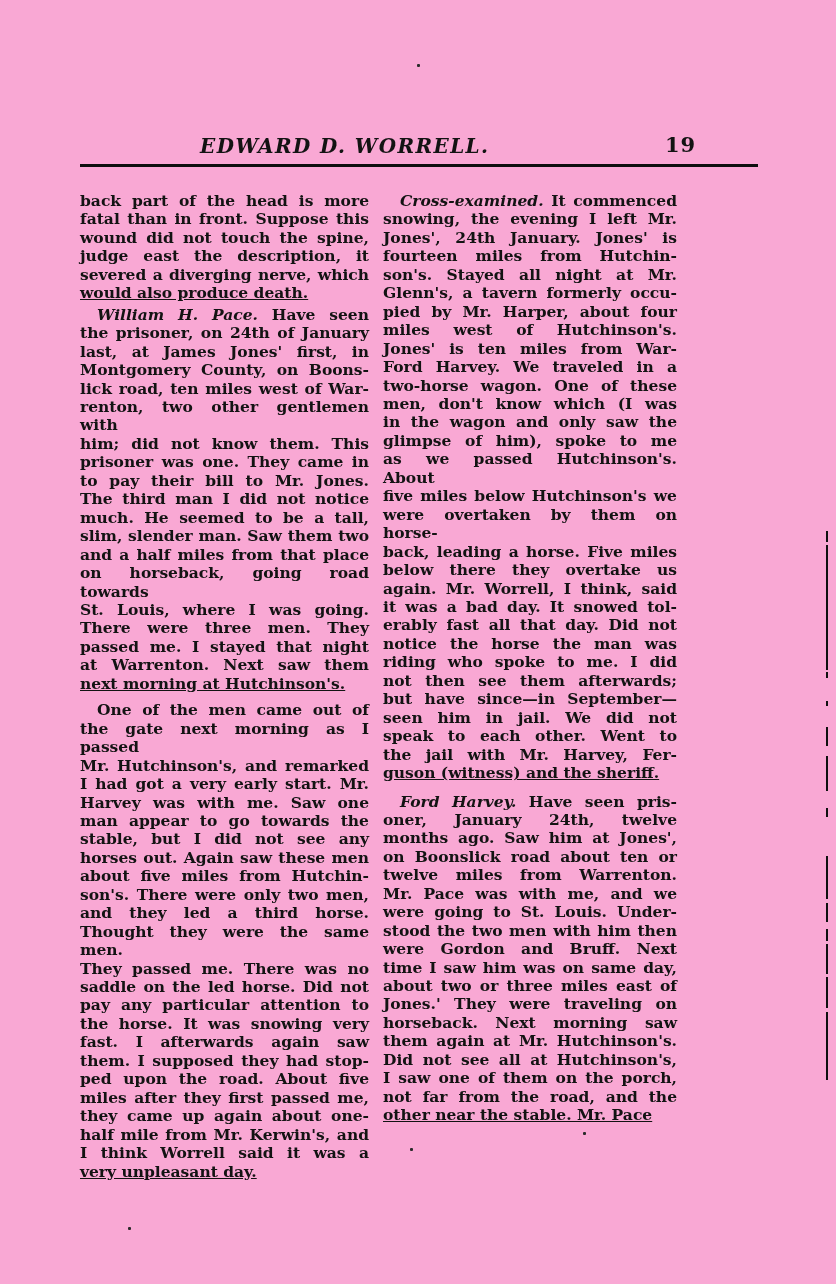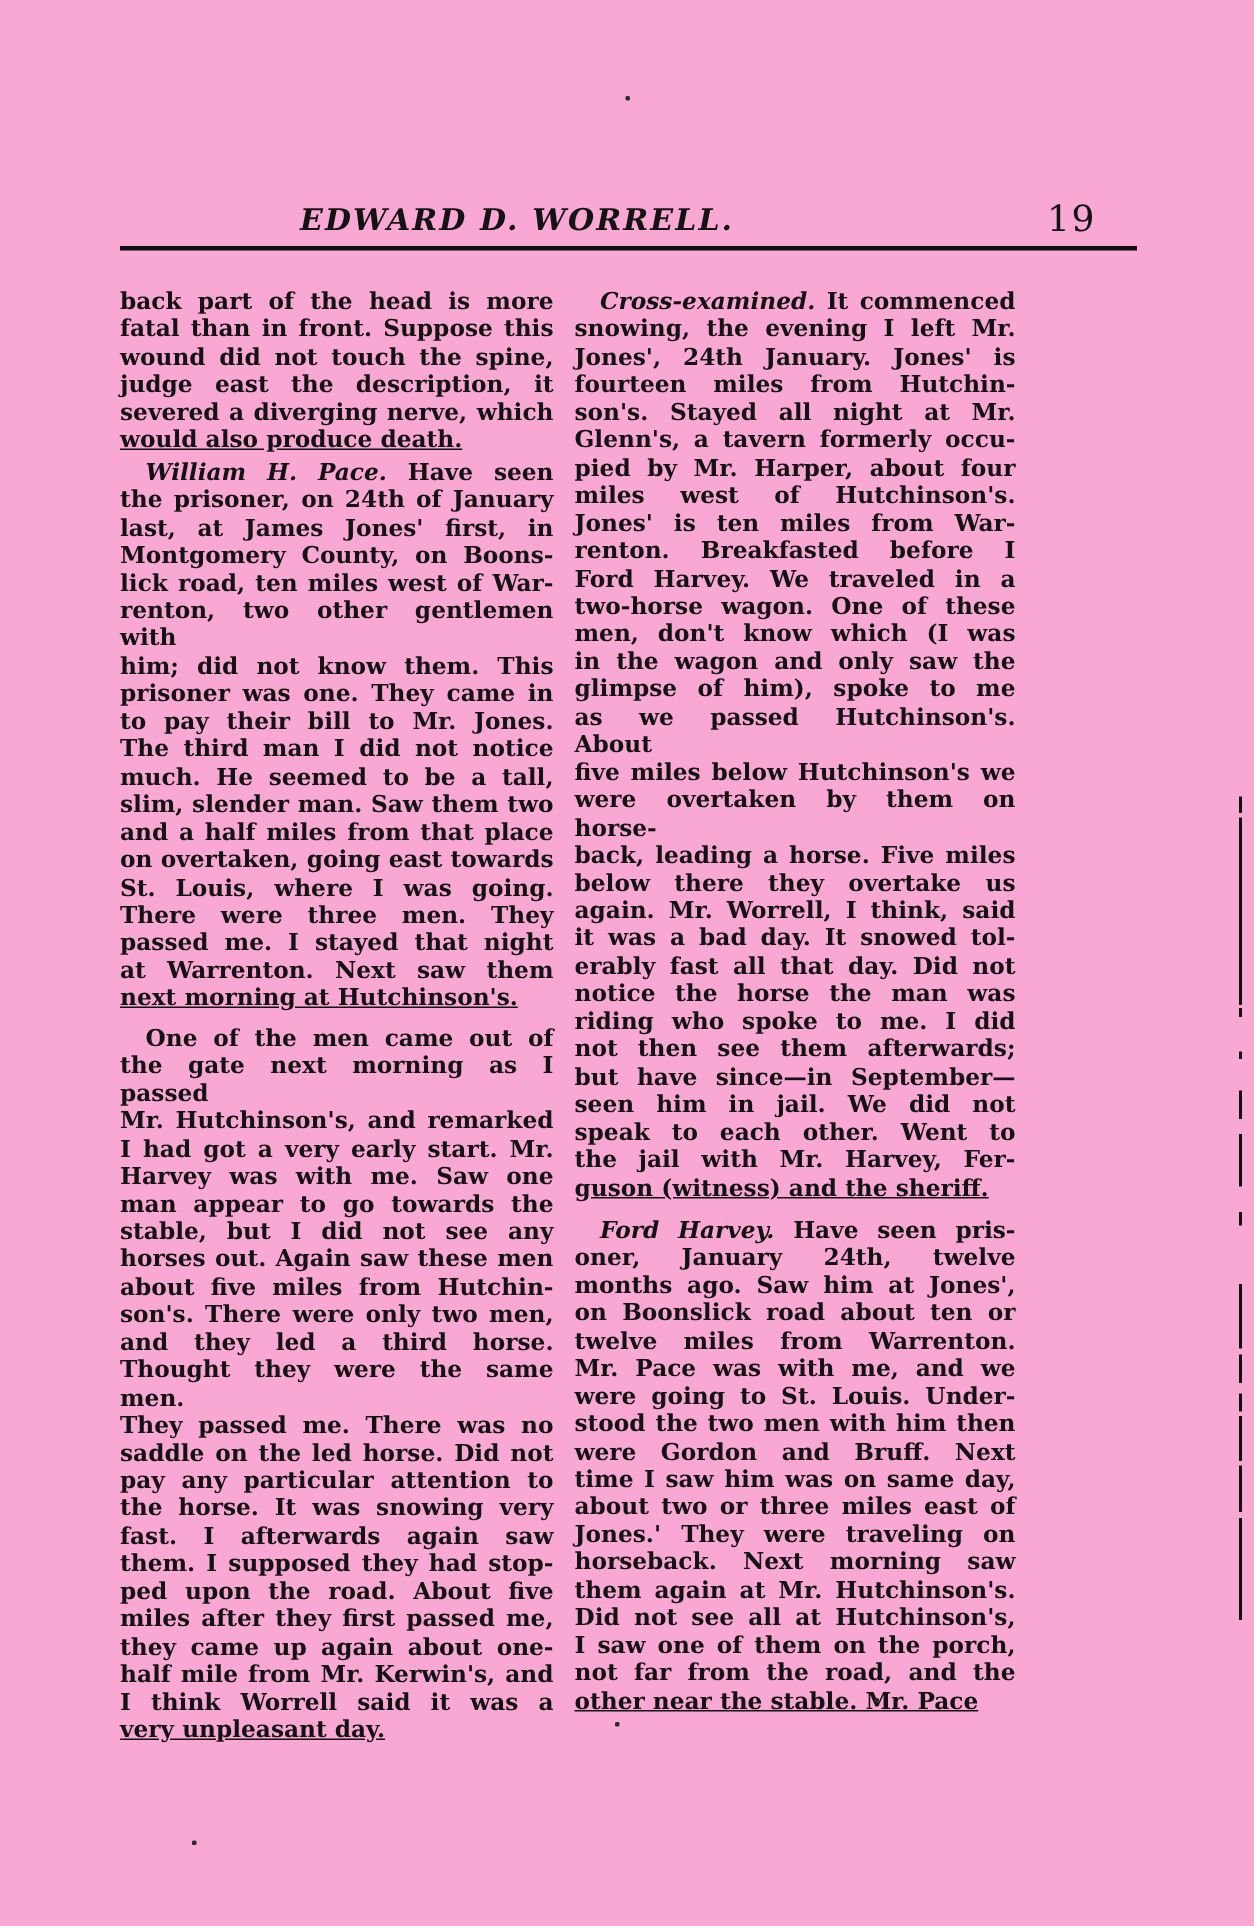--- a/index.html
+++ b/index.html
@@ -21,23 +21,23 @@
     position: absolute;
     left: 200px; top: 134px;
     font-size: 20px;
     font-weight: 700;
     font-style: italic;
     letter-spacing: 1.4px;
     white-space: nowrap;
   }
   .page-number {
     position: absolute;
-    left: 698px; top: 132px;
-    font-size: 24px;
-    font-weight: 400;
+    left: 665px; top: 132px;
+    font-size: 21px;
+    font-weight: 700;
     letter-spacing: 1px;
   }
   .header-rule {
     position: absolute;
     left: 80px; top: 164px;
     width: 678px; height: 3px;
     background: #0e0e0e;
   }
   .column {
     position: absolute;
@@ -97,21 +97,21 @@
         <div class="line">Montgomery County, on Boons-</div>
         <div class="line">lick road, ten miles west of War-</div>
         <div class="line">renton, two other gentlemen with</div>
         <div class="line">him; did not know them. This</div>
         <div class="line">prisoner was one. They came in</div>
         <div class="line">to pay their bill to Mr. Jones.</div>
         <div class="line">The third man I did not notice</div>
         <div class="line">much. He seemed to be a tall,</div>
         <div class="line">slim, slender man. Saw them two</div>
         <div class="line">and a half miles from that place</div>
-        <div class="line">on overtaken, going east towards</div>
+        <div class="line">on horseback, going road towards</div>
         <div class="line">St. Louis, where I was going.</div>
         <div class="line">There were three men. They</div>
         <div class="line">passed me. I stayed that night</div>
         <div class="line">at Warrenton. Next saw them</div>
         <div class="line last">next morning at Hutchinson's.</div>
       </div>
       <div class="para indent" style="margin-top: 8px;">
         <div class="line first">One of the men came out of</div>
         <div class="line">the gate next morning as I passed</div>
         <div class="line">Mr. Hutchinson's, and remarked</div>
@@ -143,21 +143,20 @@
       <div class="para indent">
         <div class="line first"><i>Cross-examined.</i> It commenced</div>
         <div class="line">snowing, the evening I left Mr.</div>
         <div class="line">Jones', 24th January. Jones' is</div>
         <div class="line">fourteen miles from Hutchin-</div>
         <div class="line">son's. Stayed all night at Mr.</div>
         <div class="line">Glenn's, a tavern formerly occu-</div>
         <div class="line">pied by Mr. Harper, about four</div>
         <div class="line">miles west of Hutchinson's.</div>
         <div class="line">Jones' is ten miles from War-</div>
-        <div class="line">renton. Breakfasted before I</div>
         <div class="line">Ford Harvey. We traveled in a</div>
         <div class="line">two-horse wagon. One of these</div>
         <div class="line">men, don't know which (I was</div>
         <div class="line">in the wagon and only saw the</div>
         <div class="line">glimpse of him), spoke to me</div>
         <div class="line">as we passed Hutchinson's. About</div>
         <div class="line">five miles below Hutchinson's we</div>
         <div class="line">were overtaken by them on horse-</div>
         <div class="line">back, leading a horse. Five miles</div>
         <div class="line">below there they overtake us</div>

